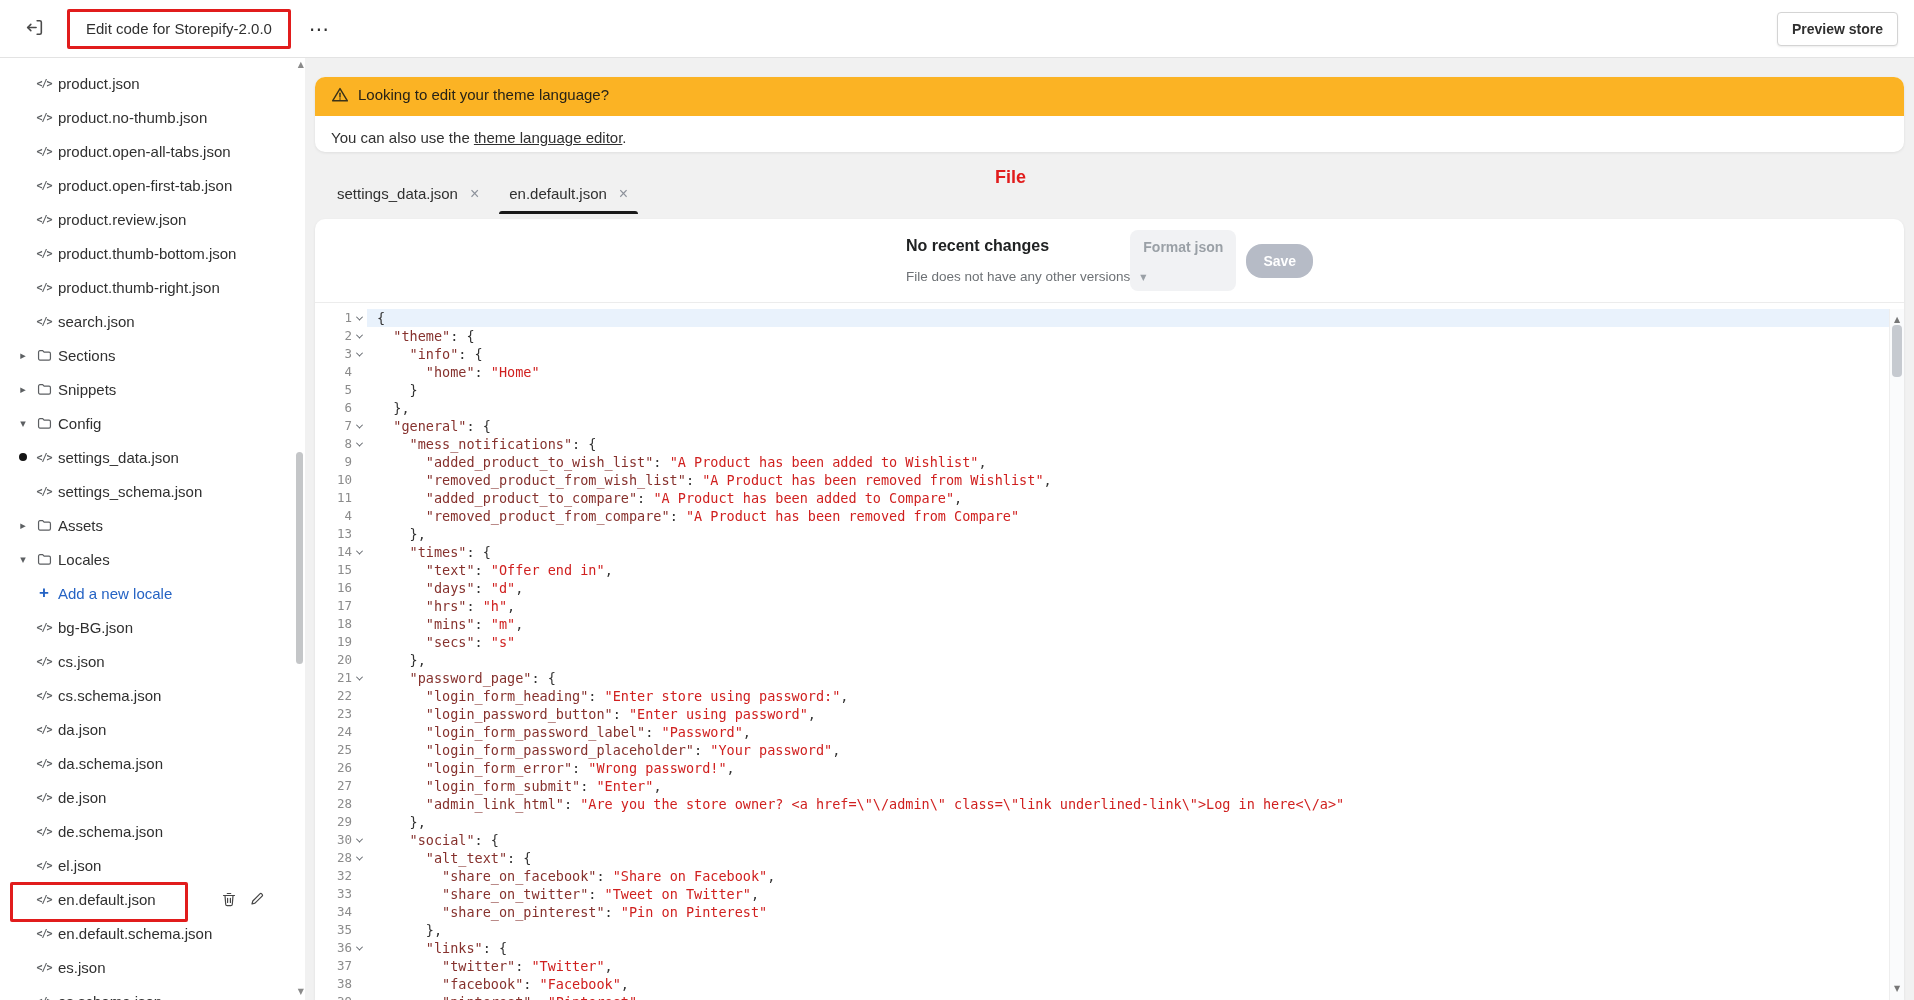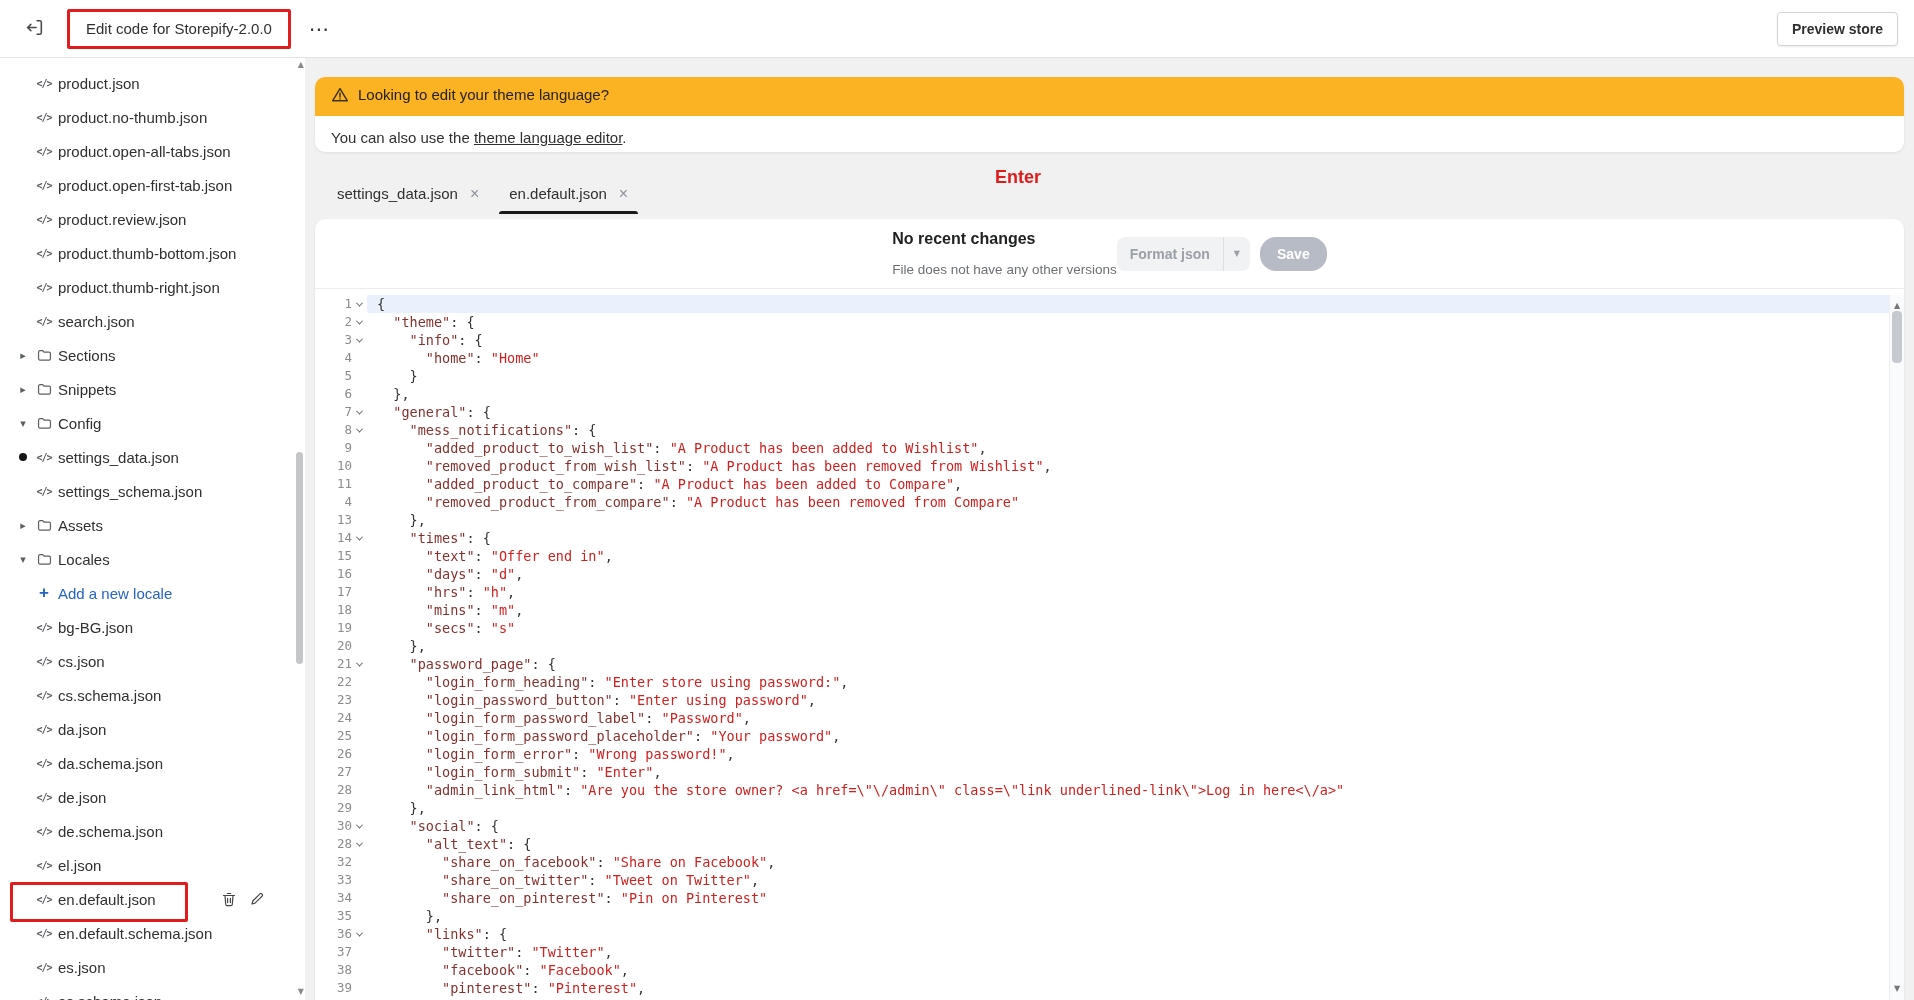--- a/index.html
+++ b/index.html
@@ -61,21 +61,21 @@
          background:#1a1a1a; border-radius:3px 3px 0 0; }
   .tab-close { color:#8d929b; font-size:16px; line-height:1; cursor:pointer; }
 
   .editor-card { margin-top:5px; background:#fff; border-radius:10px 10px 0 0;
                  box-shadow:0 1px 3px rgba(0,0,0,.08); flex:1; display:flex; flex-direction:column; overflow:hidden; }
   .ed-toolbar { display:flex; align-items:center; justify-content:center; padding:11px 20px; flex:none; }
   .ed-status-title { font-size:16px; font-weight:700; color:#202223; }
   .ed-status-sub { font-size:13.5px; color:#6d7175; margin-top:14px; }
   .ed-actions { display:flex; gap:10px; align-items:center; }
   .format-btn { display:inline-flex; align-items:stretch; border-radius:8px; overflow:hidden;
-                background:#f1f2f4; color:#9aa0a6; font-size:14px; font-weight:600; cursor:default; }
+                background:#f1f2f4; color:#9aa0a6; font-size:14px; font-weight:600; cursor:default;flex-direction:column; }
   .fb-main { padding:9px 13px; }
   .fb-div { width:1px; background:#dcdfe3; }
   .fb-caret { padding:9px 10px; display:flex; align-items:center; font-size:8px;
               font-family:"DejaVu Sans", sans-serif; }
   .save-btn { background:#b6bbc6; color:#fff; border:none; border-radius:16px; padding:9px 17px;
               font-size:14px; font-weight:600; font-family:inherit; cursor:default; }
 
   
   .ed-body { flex:1; display:flex; overflow:hidden; border-top:1px solid #ececec; padding-top:6px;
              font-family:"DejaVu Sans Mono", monospace; font-size:13.5px; line-height:18px; position:relative; }
@@ -537,14 +537,14 @@
         <div class="ed-scroll">
           <span class="ed-arrow up">▲</span>
           <span class="ed-thumb"></span>
           <span class="ed-arrow down">▼</span>
         </div>
       </div>
     </section>
 
   </main>
 
-  <div class="copy-annotation">Enter</div>
+  <div class="copy-annotation">File</div>
 </div>
 
 </body></html>

